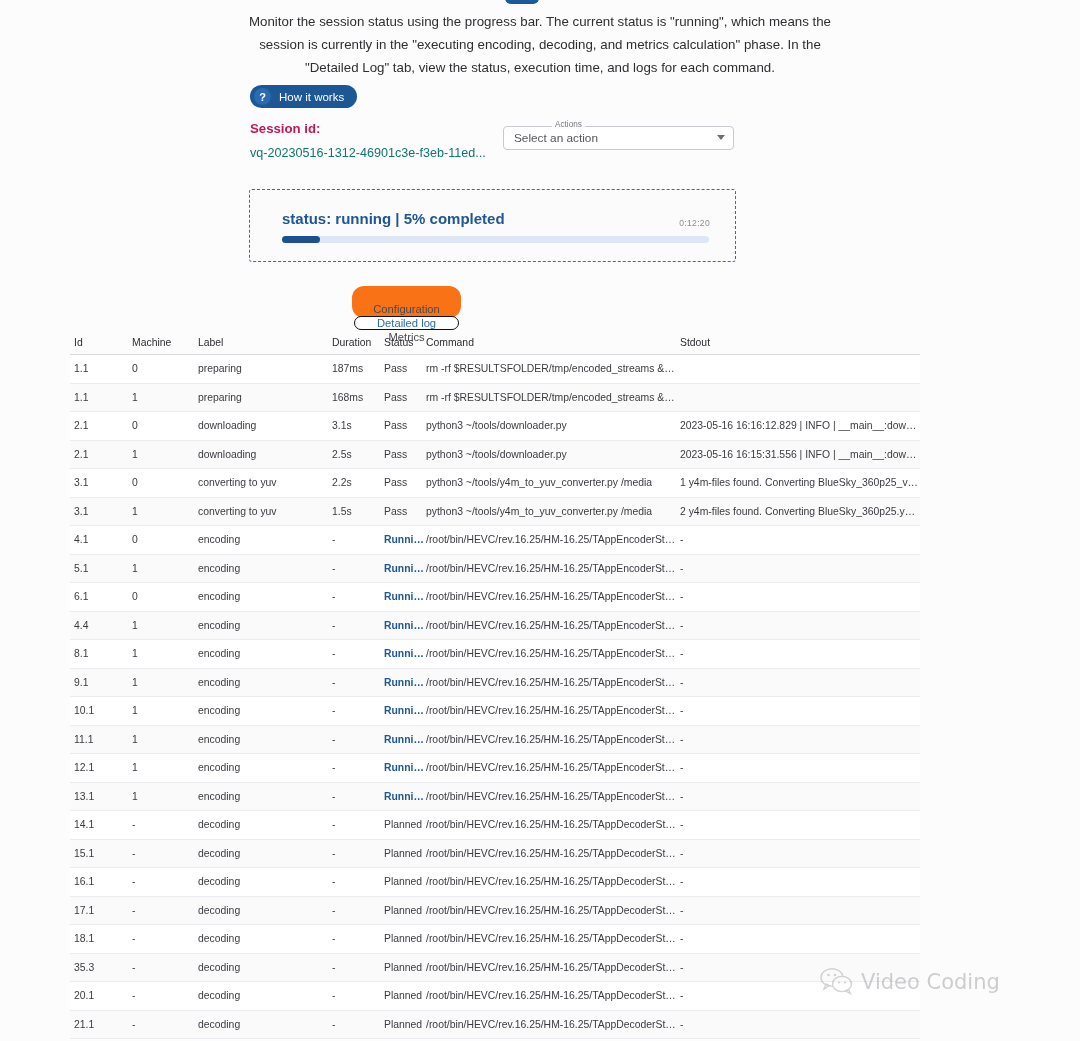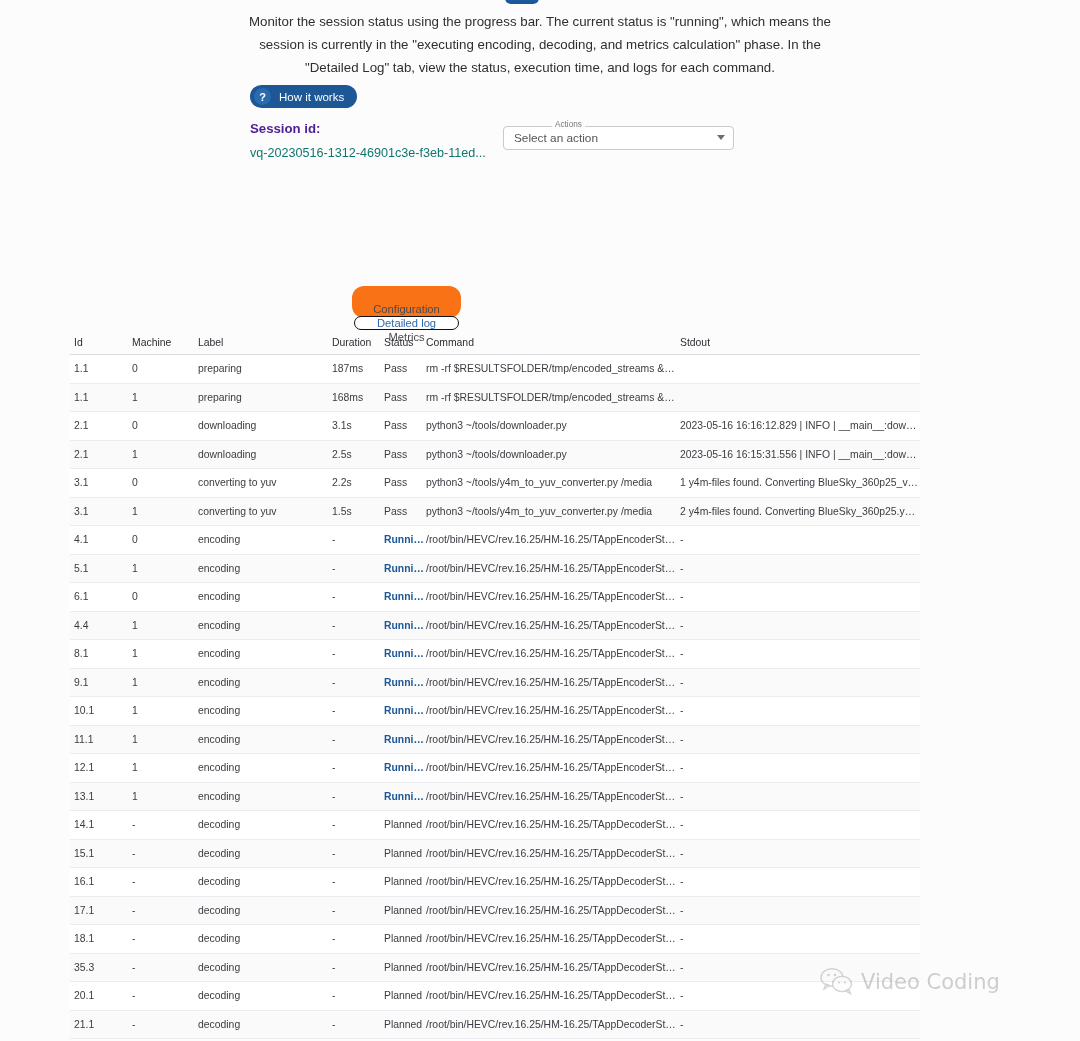--- a/index.html
+++ b/index.html
@@ -36,21 +36,21 @@
   .howit .qbadge {
     width: 17px; height: 17px; border-radius: 50%;
     background: #2a6aae; color: #fff;
     display: flex; align-items: center; justify-content: center;
     font-size: 11px; font-weight: bold;
   }
 
   
   .sess-label {
     position: absolute; left: 250px; top: 121px;
-    font-size: 13.2px; font-weight: bold; color: #4c1d95;
+    font-size: 13.2px; font-weight: bold; color: #be185d;
   }
   .sess-value {
     position: absolute; left: 250px; top: 146px;
     font-size: 12.6px; color: #0f766e;
   }
 
   
   .actions-wrap {
     position: absolute; left: 503px; top: 126px;
     width: 231px; height: 24px;
@@ -174,20 +174,27 @@
   <div class="sess-label">Session id:</div>
   <div class="sess-value">vq-20230516-1312-46901c3e-f3eb-11ed...</div>
 
   <div class="actions-wrap">
     <div class="actions-box"></div>
     <div class="actions-legend">Actions</div>
     <div class="actions-value">Select an action</div>
     <div class="actions-caret"></div>
   </div>
 
+  <div class="prog-panel">
+    <div class="prog-status">status: running | 5% completed</div>
+    <div class="prog-timer">0:12:20</div>
+    <div class="prog-track">
+      <div class="prog-fill" id="prog-fill" style="width: 9%;"></div>
+    </div>
+  </div>
 
   <div class="tabs" id="tabs">
       <div class="tab">Configuration</div>
       <div class="tab active">Detailed log</div>
       <div class="tab">Metrics</div>
     </div>
 
   <div class="table">
     <div class="trow thead" id="thead">
         <div class="c-id ell">Id</div>

